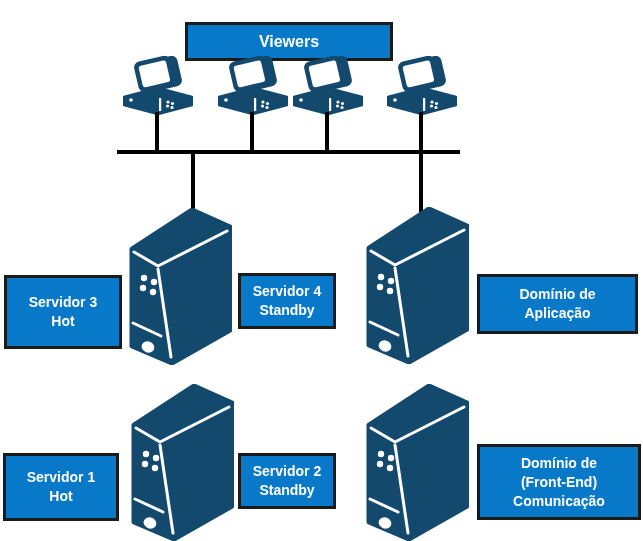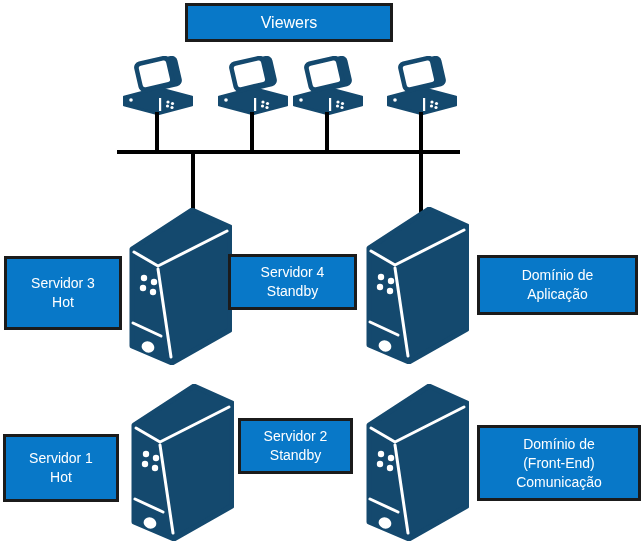--- a/index.html
+++ b/index.html
@@ -23,23 +23,24 @@
   .blue-box {
     position: absolute;
     background: var(--box-fill);
     border: 3px solid var(--box-border);
     color: var(--text);
     display: flex;
     flex-direction: column;
     align-items: center;
     justify-content: center;
     text-align: center;
-    font-weight: 400;
+    font-weight: 700;
     font-size: 14px;
     line-height: 19px;
+    margin-top: 19px;
   }
   .title-box {
     font-size: 16px;
     line-height: 18px;
   }
   .line {
     position: absolute;
     background: var(--connector);
   }
   .pc-icon, .server-icon { position: absolute; }
@@ -186,34 +187,34 @@
       <circle cx="15" cy="80" r="3.2" fill="#fff"></circle>
         <circle cx="25" cy="84" r="3.2" fill="#fff"></circle>
       <ellipse cx="20" cy="139" rx="6.5" ry="5.5" fill="#fff" transform="rotate(20 20 139)"></ellipse>
     </svg>
   </div>
 
   <div class="blue-box" style="left:4px; top:256px; width:118px; height:74px;">
     <div>Servidor 3</div>
     <div>Hot</div>
   </div>
-  <div class="blue-box" style="left:228px; top:254px; width:129px; height:56px;">
+  <div class="blue-box" style="left:238px; top:254px; width:98px; height:56px;">
     <div>Servidor 4</div>
     <div>Standby</div>
   </div>
   <div class="blue-box" style="left:477px; top:255px; width:161px; height:60px;">
     <div>Domínio de</div>
     <div>Aplicação</div>
   </div>
 
   <div class="blue-box" style="left:3px; top:434px; width:116px; height:68px;">
     <div>Servidor 1</div>
     <div>Hot</div>
   </div>
-  <div class="blue-box" style="left:238px; top:418px; width:115px; height:56px;">
+  <div class="blue-box" style="left:238px; top:434px; width:98px; height:56px;">
     <div>Servidor 2</div>
     <div>Standby</div>
   </div>
   <div class="blue-box" style="left:477px; top:425px; width:164px; height:76px;">
     <div>Domínio de</div>
     <div>(Front-End)</div>
     <div>Comunicação</div>
   </div>
 
 </div>

